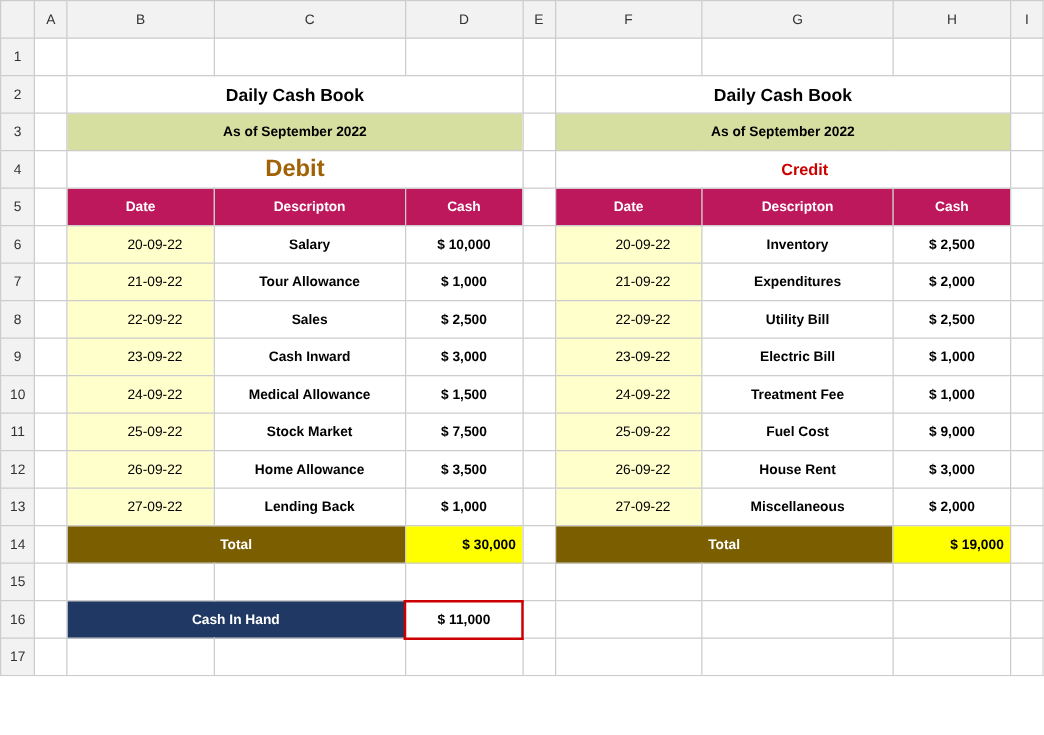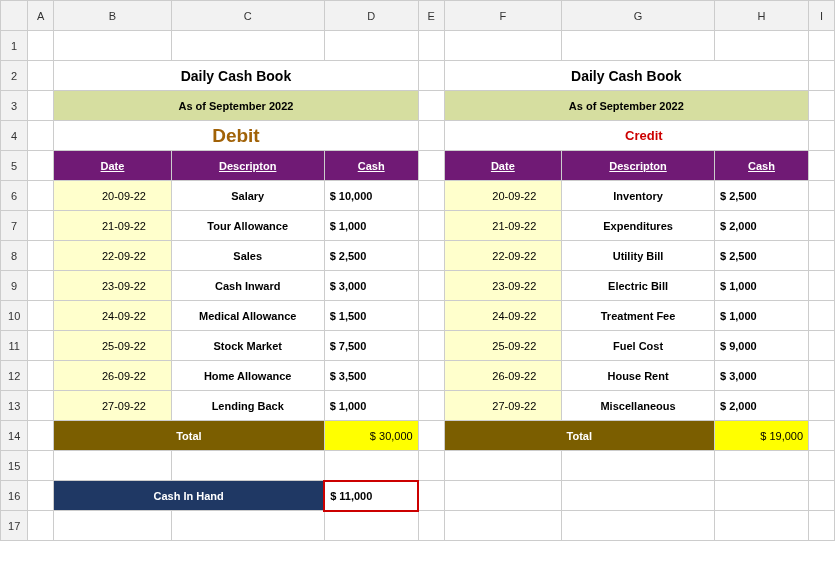--- a/index.html
+++ b/index.html
@@ -30,28 +30,28 @@
       font-weight: normal;
       width: 22px;
       min-width: 22px;
       text-align: center;
     }
 
     .bg-title { background: #fff; font-weight: bold; font-size: 14px; }
     .bg-date-hdr { background: #d6dea0; font-weight: bold; }
     .bg-debit { color: #a16207; font-weight: bold; font-size: 19px; }
     .bg-credit { color: #cc0000; font-weight: bold; font-size: 13px; padding-left: 40px; }
-    .bg-col-hdr { background: #701a75; color: #fff; font-weight: bold; text-decoration: underline; }
+    .bg-col-hdr { background: #be185d; color: #fff; font-weight: bold; }
     .bg-yellow { background: #ffffcc; padding-left: 28px; }
     .bg-white-bold { font-weight: bold; }
     .bg-total-lbl { background: #7b5e00; color: #fff; font-weight: bold; }
-    .bg-total-val { background: #ffff00; font-weight: normal; text-align: right; }
+    .bg-total-val { background: #ffff00; font-weight: bold; text-align: right; }
     .bg-cash-lbl { background: #1f3864; color: #fff; font-weight: bold; margin-top: 25px; }
     .bg-cash-val { background: #fff; font-weight: bold; border: 2px solid #cc0000 !important; }
-    .text-right { text-align: left; }
+    .text-right { text-align: center; }
     .divider-col { background: #fff; width: 22px; }
     .empty { background: #fff; }
   </style>
 </head>
 <body>
 
 <table id="main-table">
   <thead>
     <tr>
 

